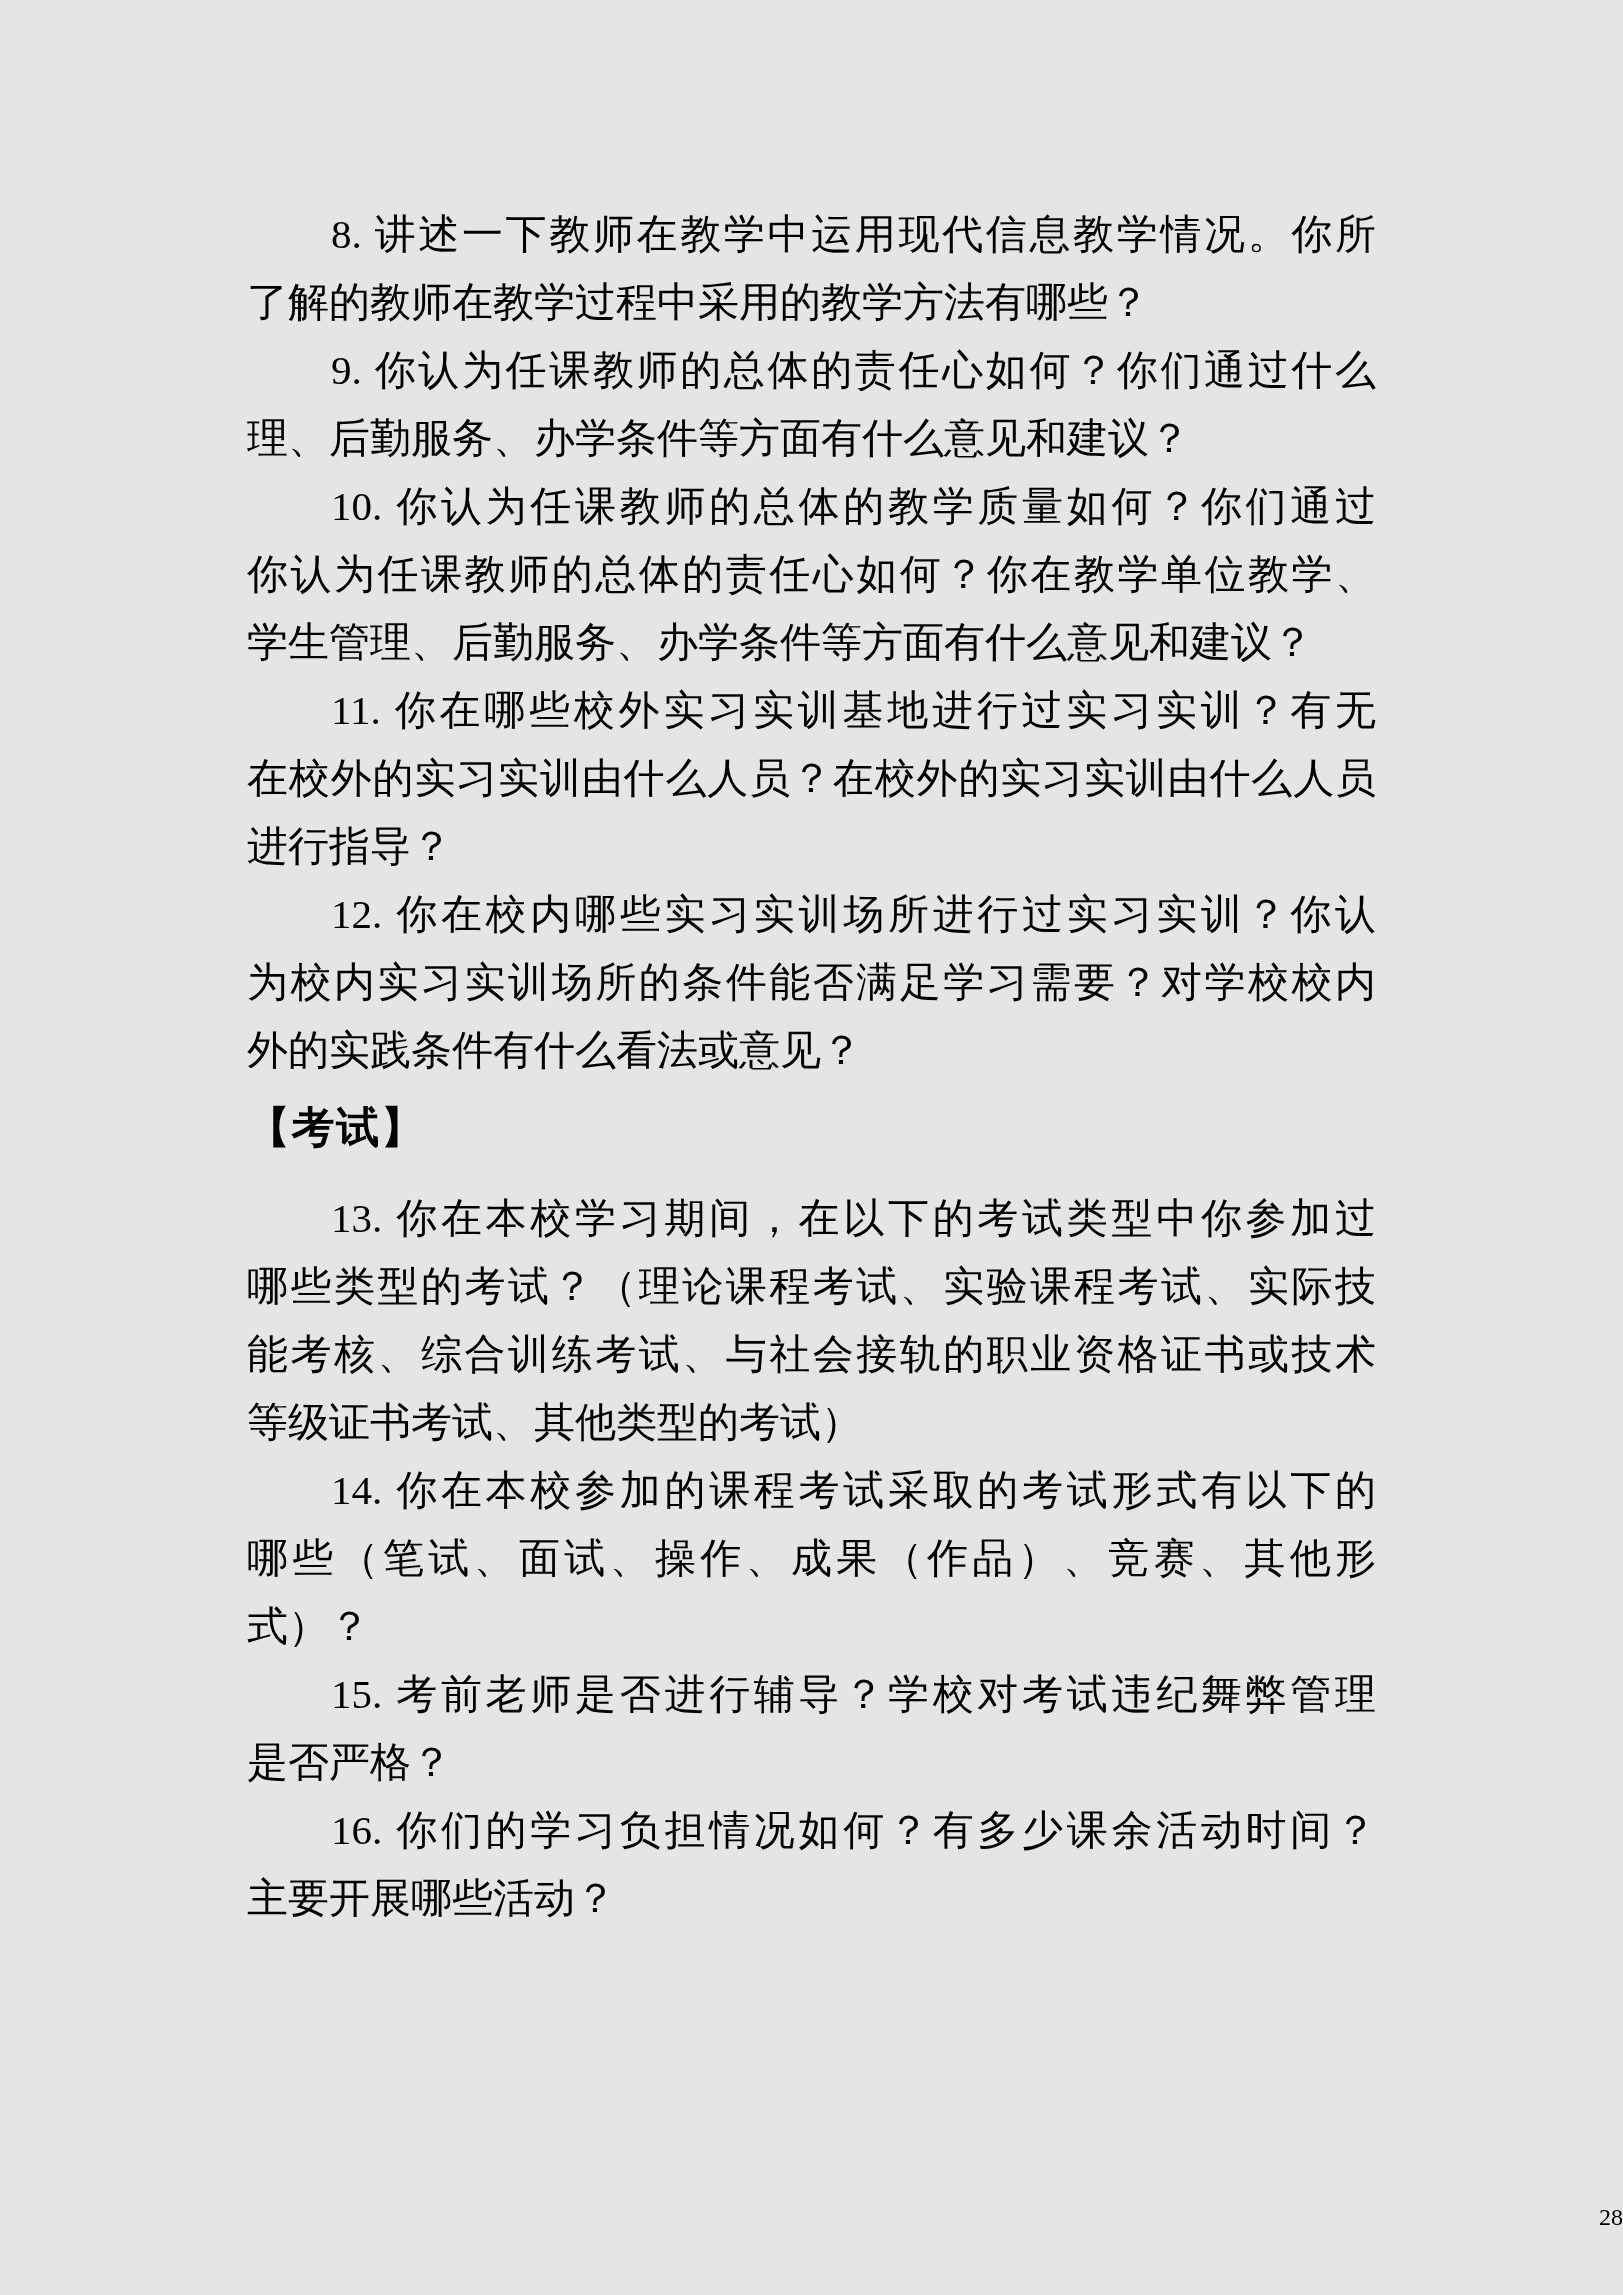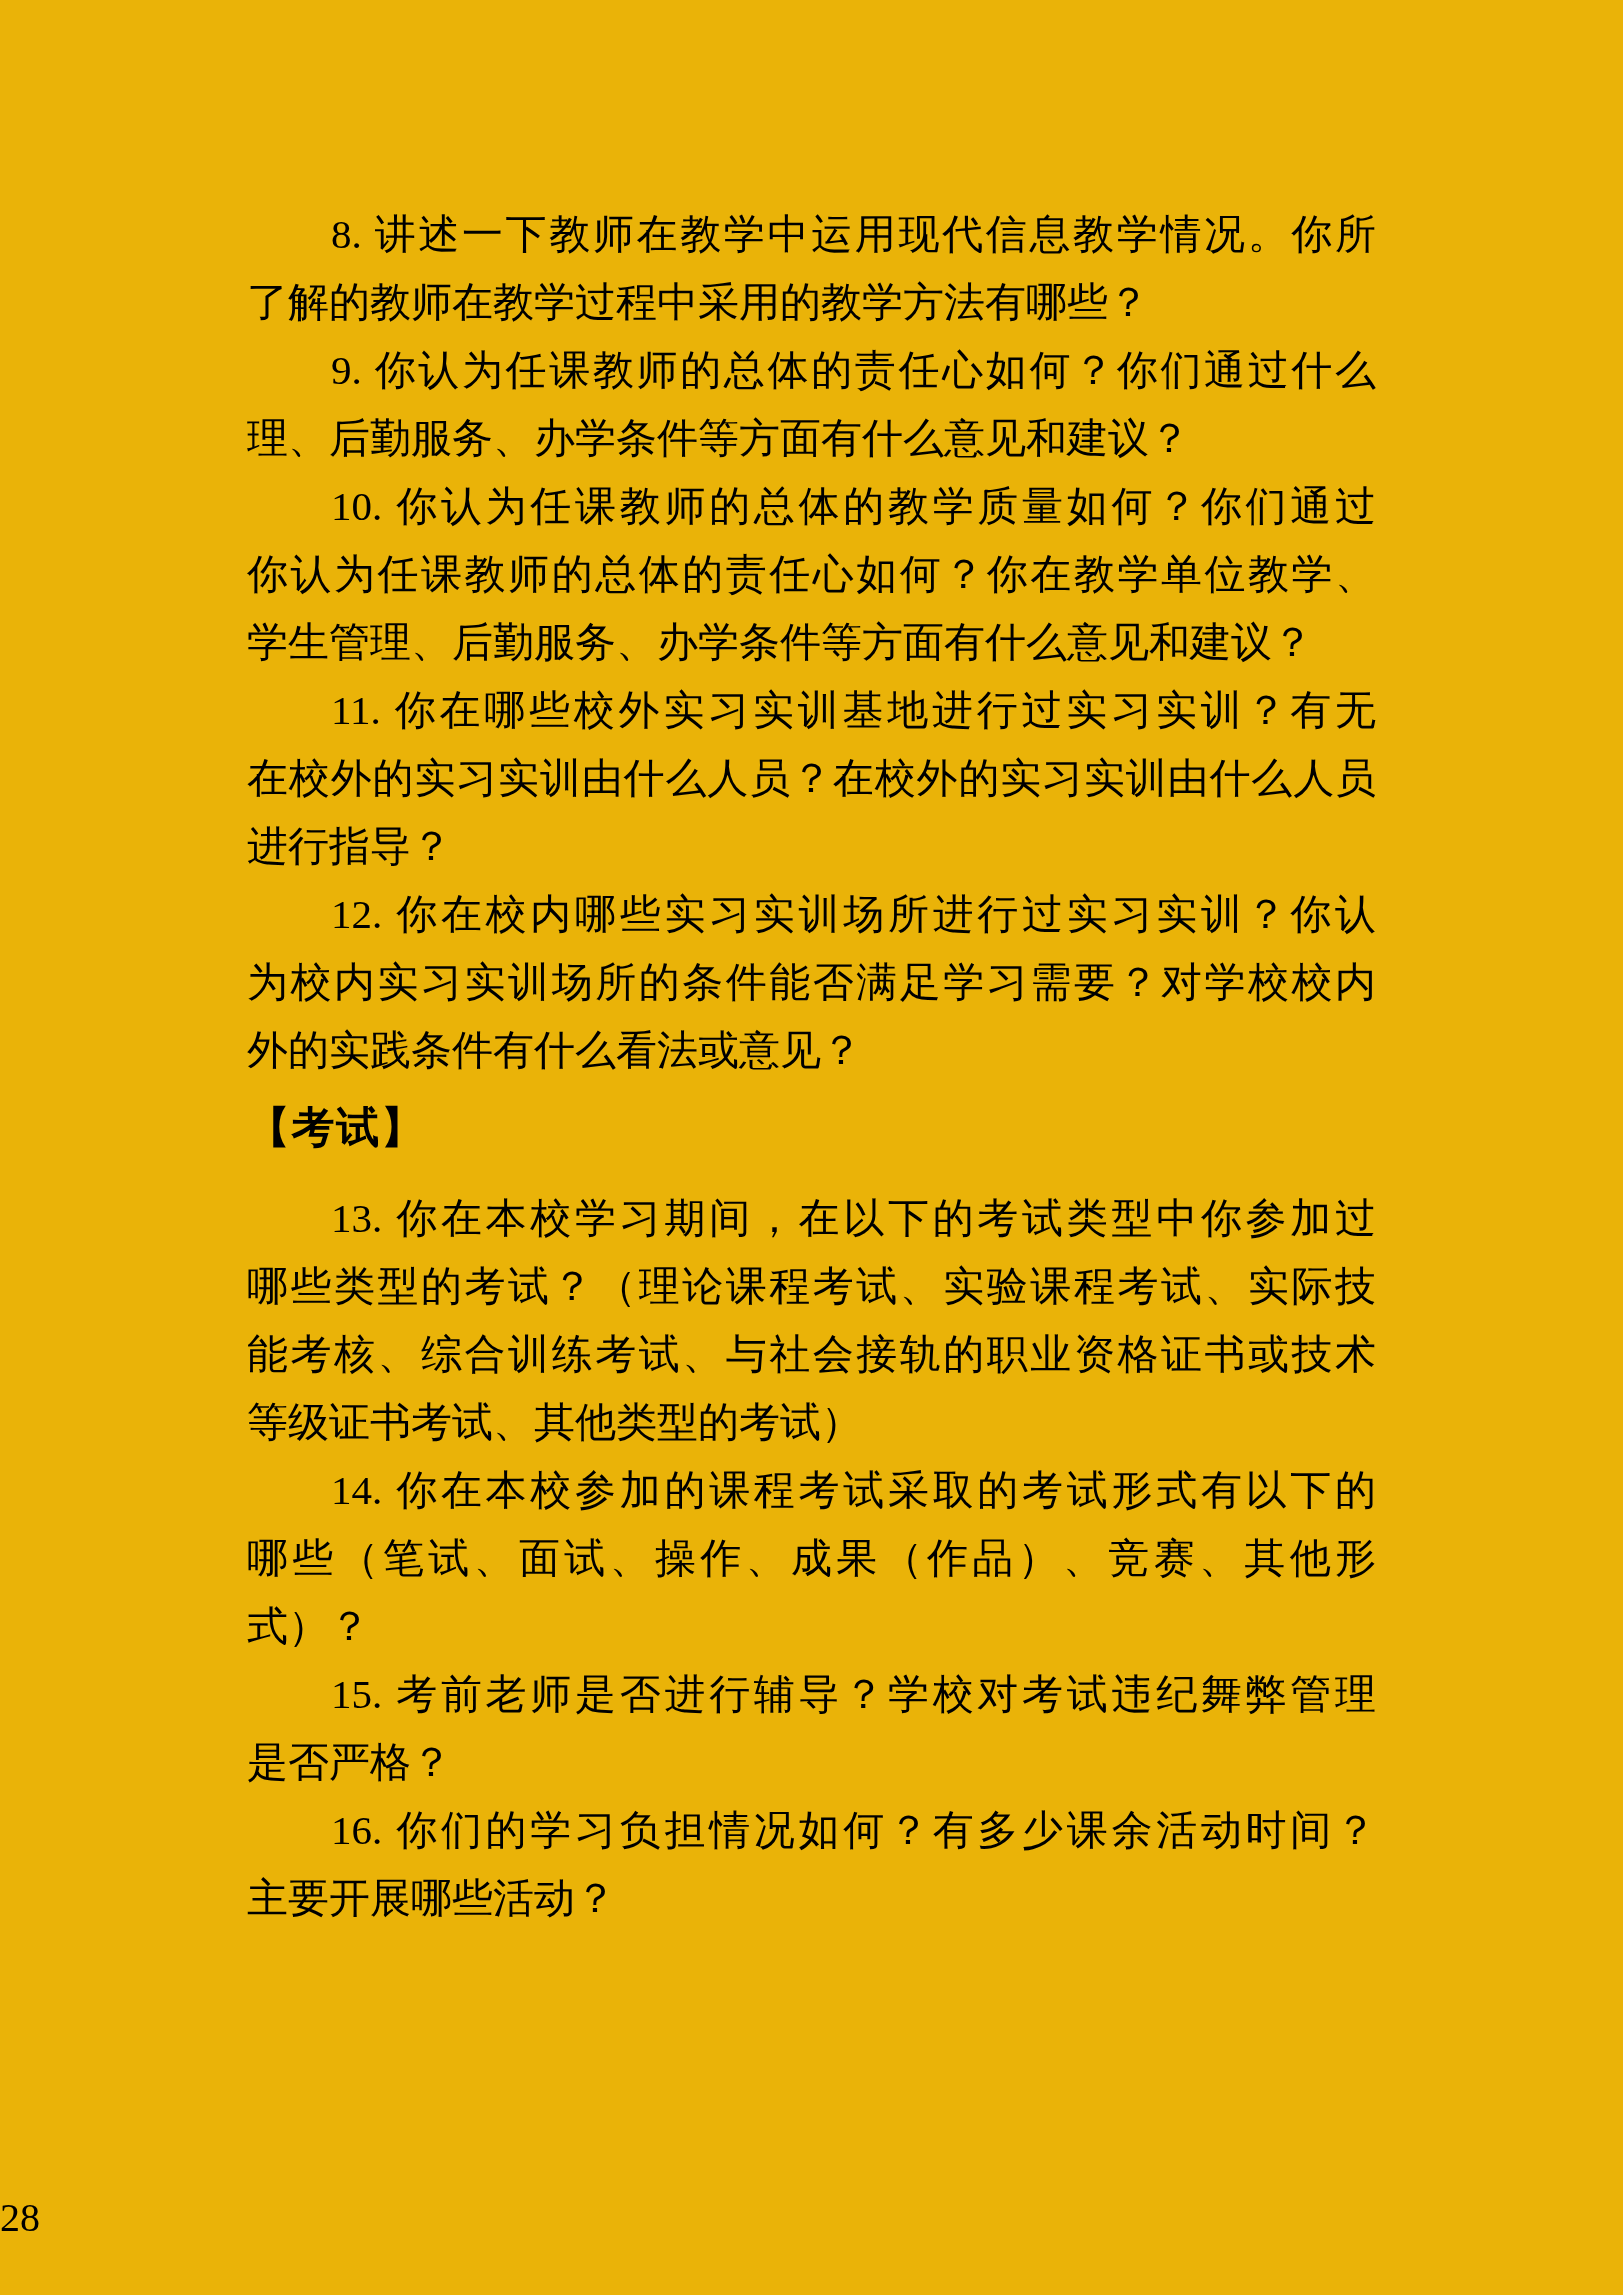--- a/index.html
+++ b/index.html
@@ -1,21 +1,21 @@
 <!DOCTYPE html>
 <html style="font-size:12.7px"><head>
 <meta charset="utf-8">
 <style>
   html, body { margin: 0; padding: 0; background: #888; }
   .page {
     position: relative;
     width: 1623px;
     height: 2295px;
     margin: 0 auto;
-    background: #eab308;
+    background: #e5e5e5;
     color: #000000;
     font-family: "Liberation Serif", serif;
     overflow: hidden;
   }
   .body-text {
     position: absolute;
     left: 247px;
     top: 200px;
     width: 1129px;
   }
@@ -37,22 +37,22 @@
     font-weight: 700;
     font-family: Liberation Mono, monospace;
     margin: 12.7px 0 19px 0;
     letter-spacing: 1.6px;
   }
   .page-number {
     position: absolute;
     top: 2197px;
     left: 0;
     width: 100%;
-    text-align: left;
-    font-size: 40px;
+    text-align: right;
+    font-size: 24px;
     line-height: 41px;
   }
 </style>
 </head>
 <body>
 
 <div class="page">
   <div class="body-text">
       <div class="line first">8. 讲述一下教师在教学中运用现代信息教学情况。你所</div>
       <div class="line endline">了解的教师在教学过程中采用的教学方法有哪些？</div>

